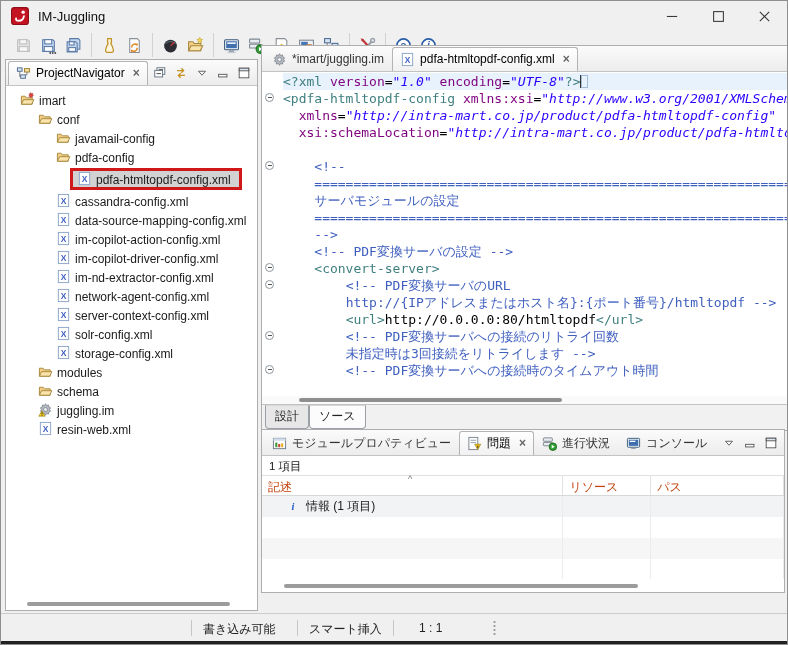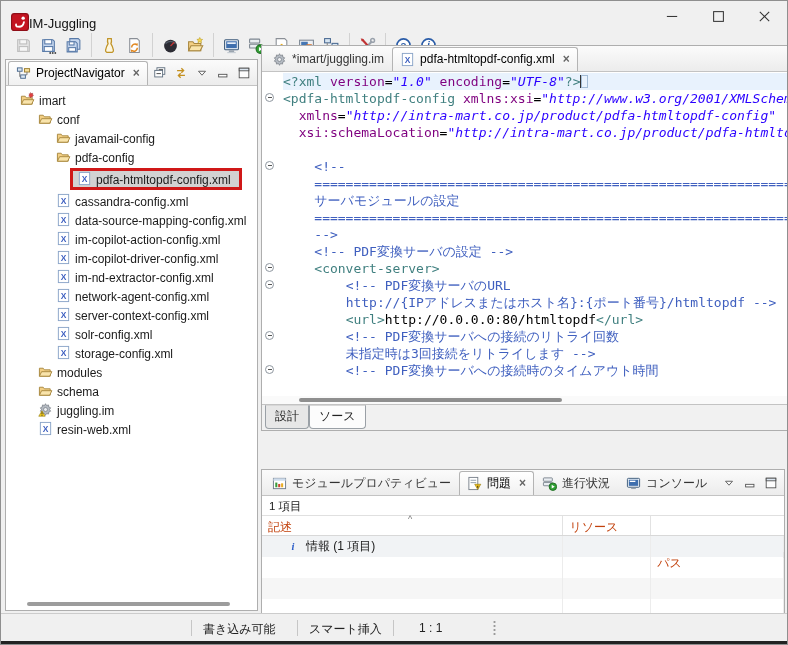--- a/index.html
+++ b/index.html
@@ -5,40 +5,40 @@
   html,body{margin:0;padding:0;background:#fff}
   *{box-sizing:border-box}
   .window{
     position:relative;width:788px;height:645px;
     border:1px solid #8f8f8f;background:#f0f0f0;overflow:hidden;
     font-family:"Liberation Sans","DejaVu Sans",sans-serif;font-size:12px;color:#1a1a1a;
   }
   .window::after{content:"";position:absolute;left:0;right:0;bottom:0;height:3px;background:#222;}
 
   
-  .titlebar{height:30px;display:flex;align-items:flex-end;padding-left:10px;background:#f0f0f0}
+  .titlebar{height:30px;display:flex;align-items:center;padding-left:10px;gap:9px;background:#f0f0f0}
   .titlebar .app-ic svg{width:18px;height:18px;display:block}
   .title-text{font-size:13px;color:#111}
   .win-controls{margin-left:auto;display:flex;height:30px}
   .win-btn{width:46px;height:30px;display:flex;align-items:center;justify-content:center}
   .win-btn svg{width:15px;height:15px}
 
   
   .toolbar{height:28px;display:flex;align-items:center;padding-left:5px;background:#f0f0f0}
   .tgroup{display:flex;align-items:center;padding:0 5px;height:24px}
   .tgroup + .tgroup{border-left:1px solid #d2d2d2}
   .tbtn{width:25px;height:24px;display:flex;align-items:center;justify-content:center}
   .tbtn svg{width:17px;height:17px;display:block}
   .tbtn.disabled{opacity:.4;filter:grayscale(1)}
 
   
   .panel{position:absolute;background:#fff;border:1px solid #aeaeae}
   #left-panel{left:4px;top:58px;width:253px;height:552px}
   #editor-panel{left:260px;top:44px;width:620px;height:386px}
-  #bottom-panel{left:260px;top:468px;width:524px;height:164px}
+  #bottom-panel{left:260px;top:428px;width:524px;height:164px}
 
   .tabbar{height:26px;background:linear-gradient(#fbfbfb,#ececec);border-bottom:1px solid #c3c3c3;
     display:flex;align-items:center;padding-left:2px;position:relative}
   .tab{height:24px;display:flex;align-items:center;gap:5px;padding:0 7px;font-size:12px;color:#333;
     border:1px solid transparent;border-bottom:none;border-radius:3px 3px 0 0;white-space:nowrap}
   .tab.active{background:linear-gradient(#ffffff,#f1f1f1);border-color:#b4b4b4;color:#000}
   .tab .ic svg{width:15px;height:15px;display:block}
   .tclose{font-size:12px;color:#666;margin-left:3px;font-weight:bold}
   .tab-actions{margin-left:auto;display:flex;align-items:center;gap:1px;padding-right:3px;height:24px;align-self:center}
   .tab-actions .tbtn{width:20px;height:20px}
@@ -746,21 +746,21 @@
               <rect x="2.5" y="2.5" width="11" height="3" fill="#dce6f0" stroke="#4f4f4f"></rect>
             </svg>
           </span>
         </div>
       </div>
     <div id="summary">1 項目</div>
     <div id="ptable">
       <div class="phead" id="phead">
           <div class="pcol" style="width: 302px;">記述</div>
           <div class="pcol" style="width: 88px;">リソース</div>
-          <div class="pcol" style="width: 133px; margin-top: 36px;">パス</div>
+          <div class="pcol" style="width: 133px;">パス</div>
           <span class="sortmark">^</span>
         </div>
       <div id="prows">
           <div class="prow" style="background: rgb(241, 243, 245);">
             <div class="pcell" style="width: 302px;">
               <span class="rowic">
                 <svg viewBox="0 0 16 16">
                   <text x="8" y="12.5" text-anchor="middle" font-size="12" font-weight="bold" font-style="italic" fill="#2a5cc8" font-family="serif">i</text>
                 </svg>
               </span>

